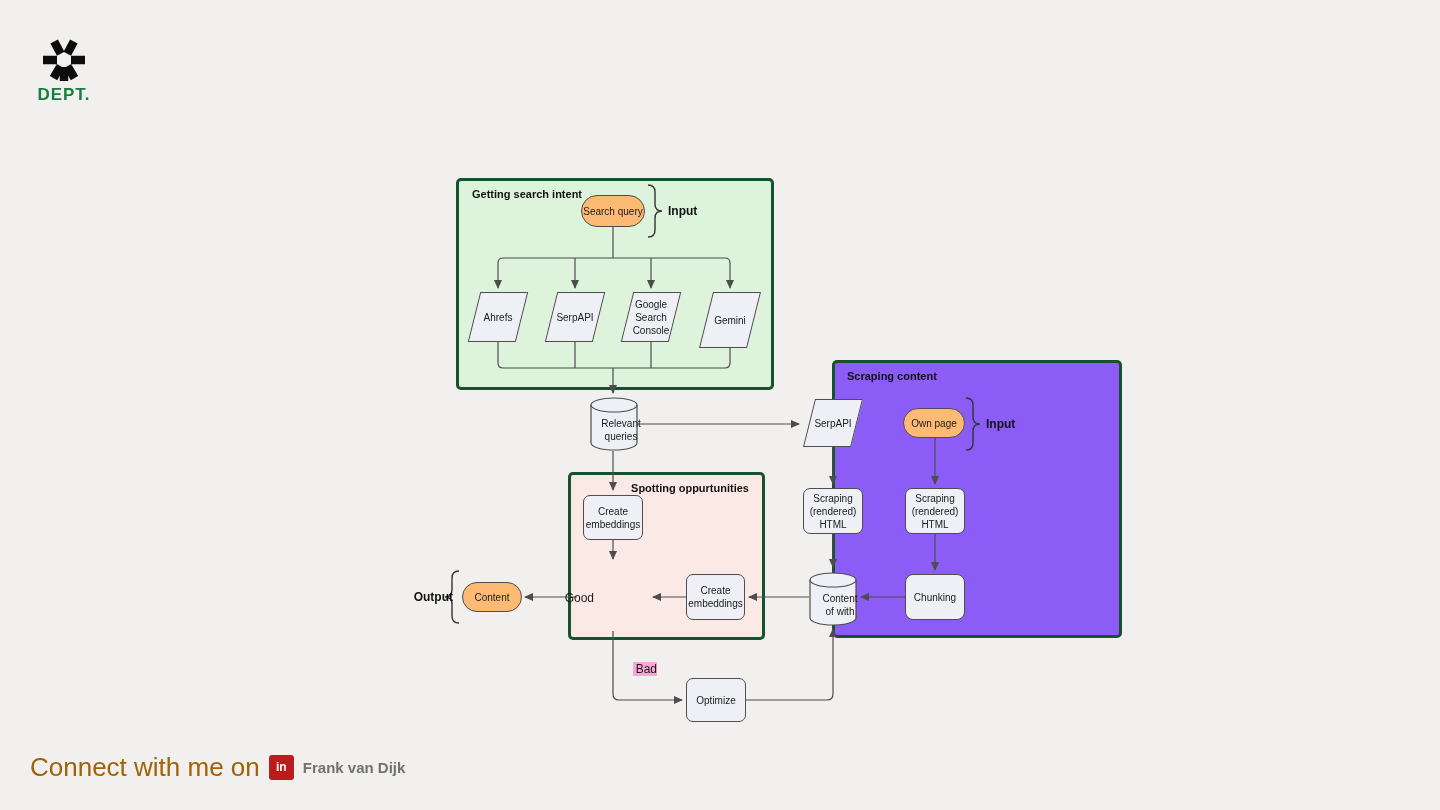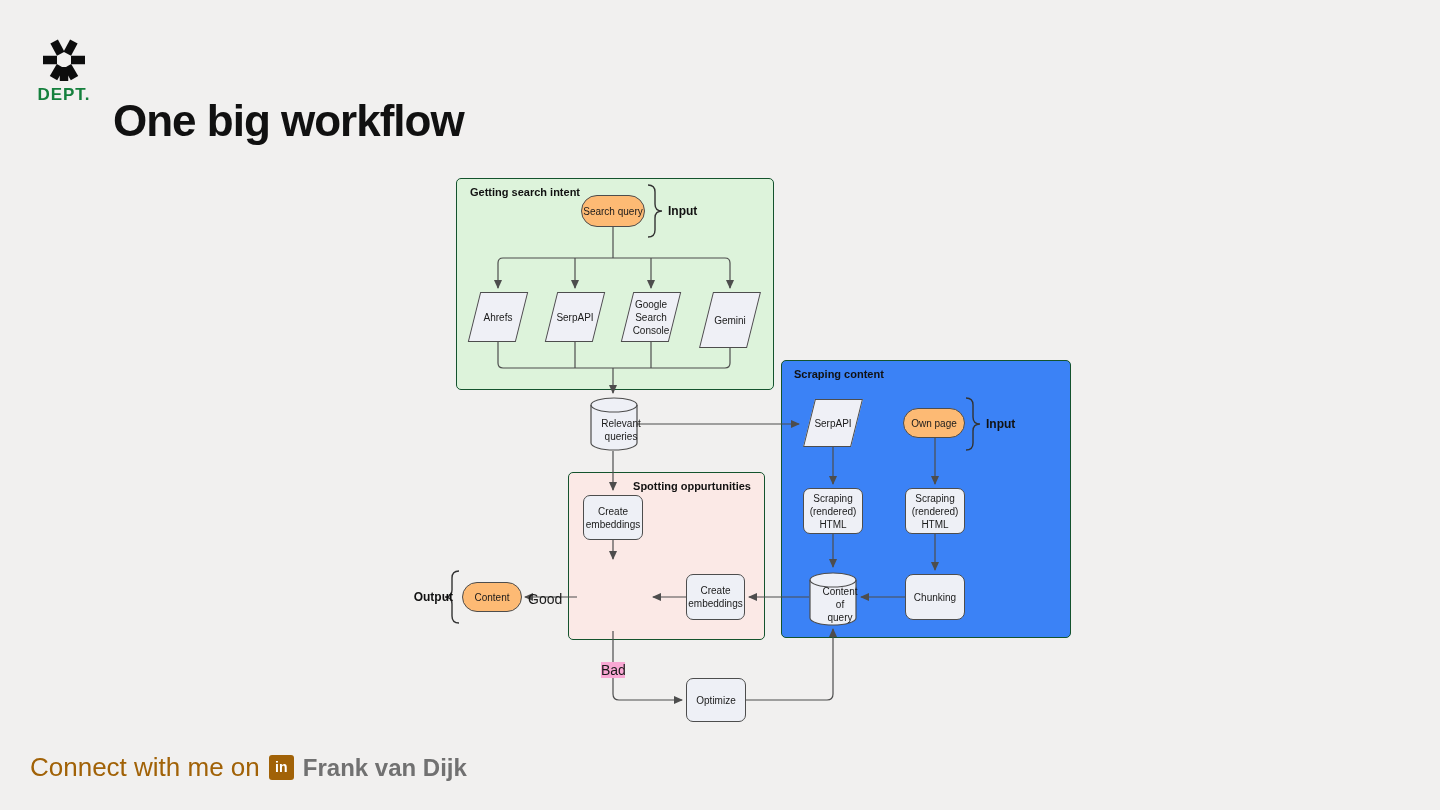--- a/index.html
+++ b/index.html
@@ -12,30 +12,30 @@
   .logo svg { display:block; margin:0 auto; }
   .brand { font-size:17px; font-weight:bold; letter-spacing:1px; color:#15803d; margin-top:1px; }
   .title {
     position:absolute; left:113px; top:96px; font-size:44px; font-weight:bold;
     letter-spacing:-1px; color:#111;
   }
   
   .footer { position:absolute; left:30px; top:752px; display:flex; align-items:center; gap:9px; }
   .footer .connect { font-size:26px; color:#a16207; }
   .li-icon {
-    width:25px; height:25px; border-radius:3px; background:#a16207; color:#fff;
+    width:25px; height:25px; border-radius:3px; background:#b91c1c; color:#fff;
     display:flex; align-items:center; justify-content:center;
-    font-size:14px; font-weight:bold; padding-bottom:2px; box-sizing:border-box;
+    font-size:12px; font-weight:bold; padding-bottom:2px; box-sizing:border-box;
   }
-  .footer .name { font-size:24px; font-weight:bold; color:#717171; }
+  .footer .name { font-size:15px; font-weight:bold; color:#717171; }
   
-  .group { position:absolute; border:1px solid #14532d; border-radius:5px; box-sizing:border-box; }
+  .group { position:absolute; border:3px solid #14532d; border-radius:5px; box-sizing:border-box; }
   .group-label { position:absolute; top:7px; font-size:11px; font-weight:bold; color:#111; }
   .g-intent   { left:456px; top:178px; width:318px; height:212px; background:#ddf3db; }
-  .g-scraping { left:781px; top:360px; width:290px; height:278px; background:#3b82f6; }
+  .g-scraping { left:832px; top:360px; width:290px; height:278px; background:#8b5cf6; }
   .g-spotting { left:568px; top:472px; width:197px; height:168px; background:#fbe9e6; }
   
   .edges { position:absolute; left:0; top:0; pointer-events:none; }
   
   .node {
     position:absolute; display:flex; align-items:center; justify-content:center;
     text-align:center; font-size:10px; line-height:1.3; color:#1a1a1a; box-sizing:border-box;
   }
   .box     { background:#eef0f6; border:1px solid #4d4d4d; border-radius:7px; }
   .stadium { background:#fdba74; border:1px solid #4d4d4d; border-radius:16px; }
@@ -43,21 +43,21 @@
   .para::before {
     content:''; position:absolute; left:6px; right:6px; top:0; bottom:0;
     background:#eff0f6; border:1px solid #4d4d4d; transform:skewX(-14deg);
   }
   .para span { position:relative; }
   .shape-node svg { position:absolute; left:0; top:0; }
   .shape-node span { position:relative;margin-left:14px; }
   .cyl-label { padding-top:11px; }
   
   .side-label { position:absolute; font-size:12px; font-weight:bold; color:#111; }
-  .flow-label { position:absolute; font-size:14px; color:#1a1a1a; text-align:center; }
+  .flow-label { position:absolute; font-size:12px; color:#1a1a1a; text-align:right;margin-left:32px; }
   .lbl-bad { background:#f9a8d4; }
 </style>
 </head>
 <body>
 
 <div class="slide">
 
   <div class="logo">
     <svg width="48" height="48" viewBox="0 0 48 48">
       <g stroke="#0d0d0d" stroke-width="8.5">
@@ -65,21 +65,20 @@
         <line x1="24" y1="17" x2="24" y2="3" transform="rotate(28 24 24)"></line>
         <line x1="24" y1="17" x2="24" y2="3" transform="rotate(-90 24 24)"></line>
         <line x1="24" y1="17" x2="24" y2="3" transform="rotate(90 24 24)"></line>
         <line x1="24" y1="17" x2="24" y2="3" transform="rotate(-150 24 24)"></line>
         <line x1="24" y1="17" x2="24" y2="3" transform="rotate(150 24 24)"></line>
         <line x1="24" y1="17" x2="24" y2="3" transform="rotate(180 24 24)"></line>
       </g>
     </svg>
     <div class="brand">DEPT.</div>
   </div>
-  <div class="title">One big workflow</div>
 
   <div class="group g-intent">
     <div class="group-label" style="left:13px;">Getting search intent</div>
   </div>
   <div class="group g-scraping">
     <div class="group-label" style="left:12px;">Scraping content</div>
   </div>
   <div class="group g-spotting">
     <div class="group-label" style="right:13px;">Spotting oppurtunities</div>
   </div>
@@ -156,21 +155,21 @@
     <span>Scraping (rendered) HTML</span>
   </div>
   <div class="node box" style="left:905px; top:488px; width:60px; height:46px;">
     <span>Scraping (rendered) HTML</span>
   </div>
   <div class="node shape-node" style="left:809px; top:572px; width:48px; height:54px;">
     <svg width="48" height="54" viewBox="0 0 48 54">
       <path d="M1,8 C1,4.1 11.3,1 24,1 C36.7,1 47,4.1 47,8 L47,46 C47,49.9 36.7,53 24,53 C11.3,53 1,49.9 1,46 Z" fill="#eef0f6" stroke="#4d4d4d" stroke-width="1.2"></path>
       <path d="M1,8 C1,11.9 11.3,15 24,15 C36.7,15 47,11.9 47,8" fill="none" stroke="#4d4d4d" stroke-width="1.2"></path>
     </svg>
-    <span class="cyl-label" style="position:absolute; inset:0; display:flex; align-items:center; justify-content:center;">Content of query</span>
+    <span class="cyl-label" style="position:absolute; inset:0; display:flex; align-items:center; justify-content:center;">Content of with</span>
   </div>
   <div class="node box" style="left:905px; top:574px; width:60px; height:46px; border-radius:8px;">
     <span>Chunking</span>
   </div>
 
   <div class="node box" style="left:583px; top:495px; width:60px; height:45px;">
     <span>Create embeddings</span>
   </div>
   <div class="node box" style="left:686px; top:574px; width:59px; height:46px;">
     <span>Create embeddings</span>

